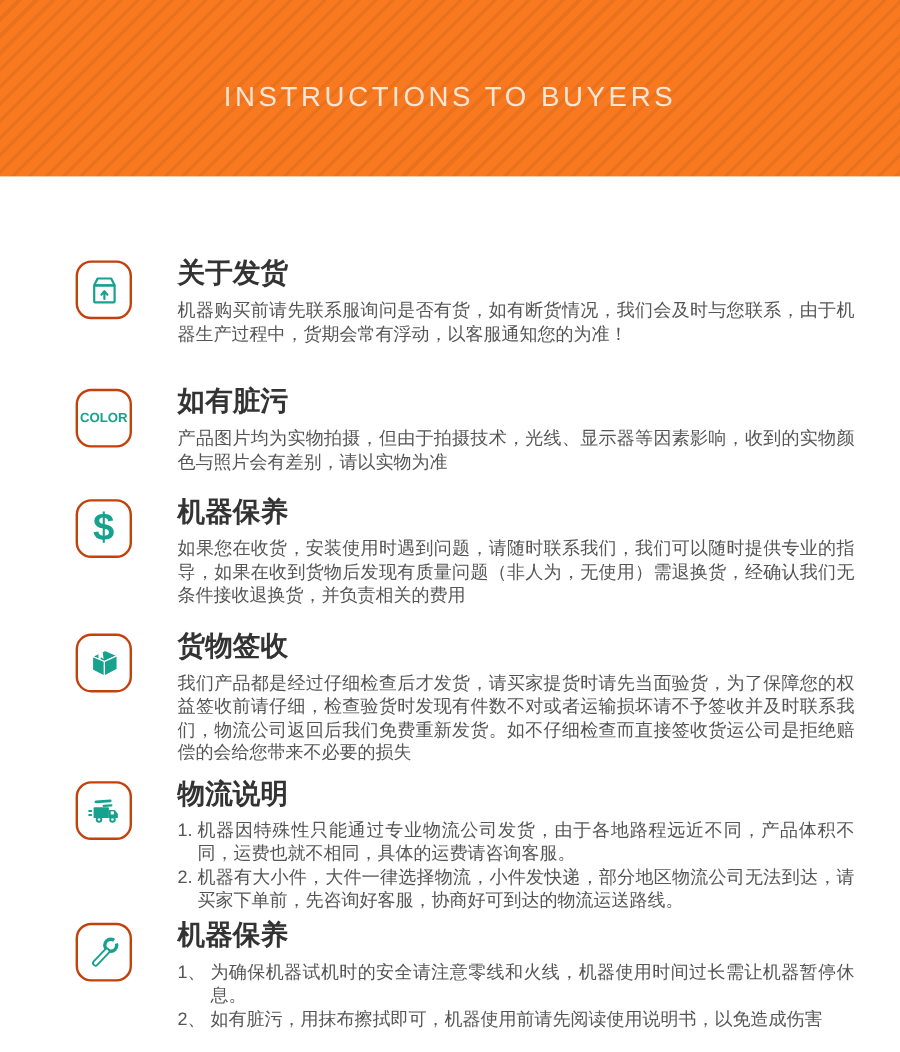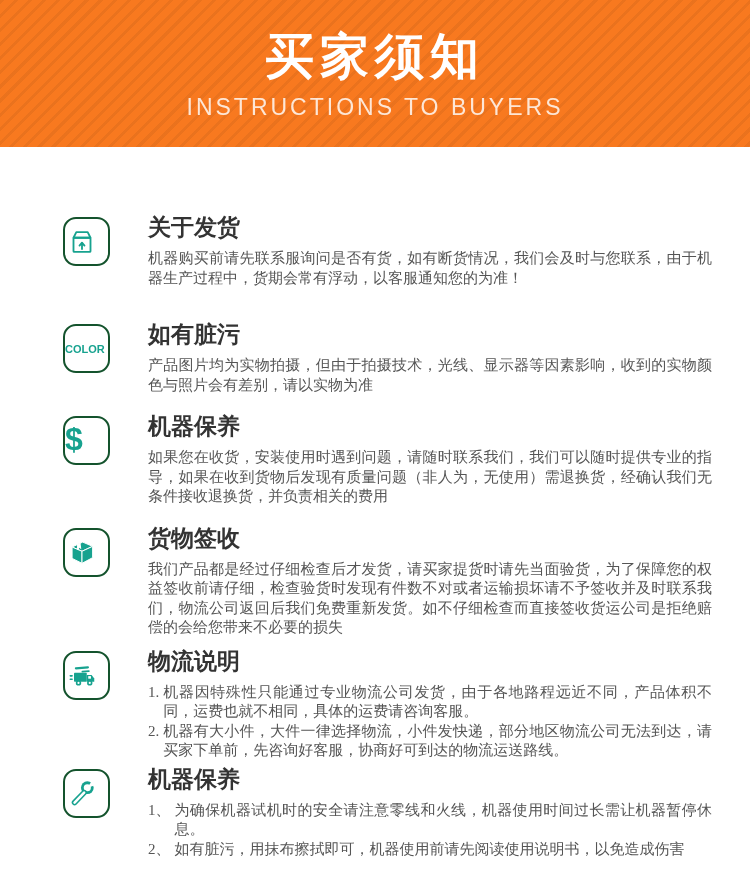--- a/index.html
+++ b/index.html
@@ -35,49 +35,47 @@
   .content { padding:66px 38px 0 63px; }
   .section { display:flex; align-items:flex-start; }
   .section.mb-a { margin-bottom:32px; }
   .section.mb-b { margin-bottom:17px; }
   .section.mb-c { margin-bottom:17px; }
   .section.mb-d { margin-bottom:9px; }
   .section.mb-e { margin-bottom:4px; }
 
   .icon-box {
     flex:none; width:47px; height:49px; margin-top:4px;
-    border:2px solid #14532d; border-radius:13px;
-    display:flex; align-items:center; 
+    border:2px solid #c2410c; border-radius:13px;
+    display:flex; align-items:center; justify-content:center;
     color:#17a28f; background:#ffffff;
   }
   .icon-box svg { display:block; }
   .icon-label-color { font-size:11px; font-weight:bold; letter-spacing:0; color:#17a28f; }
   .icon-label-dollar { font-size:32px; font-weight:bold; color:#17a28f; line-height:1; padding-bottom:3px; }
 
   .section-body { flex:1; margin-left:38px; }
   .section-title {
     font-size:23px; font-weight:bold; color:#333333;
     line-height:28px; margin-bottom:8px;
   }
   .section-text {
     font-size:15px; color:#555555; line-height:19.5px;
     text-align:justify;
-    font-family:Liberation Serif, serif;
   }
   .list-item { display:flex; font-size:15px; color:#555555; line-height:19.5px; }
   .list-marker { flex:none; padding-right:4px; }
   .list-text { flex:1; text-align:justify; }
 </style>
 </head>
 <body>
 
 <div class="page">
 
   <div class="banner">
-    <div class="banner-title">买家须知</div>
     <div class="banner-sub">INSTRUCTIONS TO BUYERS</div>
   </div>
 
   <div class="content">
 
     <div class="section mb-a">
       <div class="icon-box">
         <svg width="34" height="34" viewBox="0 0 48 48" fill="none" stroke="#17a28f" stroke-width="2.6" stroke-linejoin="round" stroke-linecap="round">
           <path d="M12 18 L16 10 H32 L36 18 Z"></path>
           <rect x="12" y="18" width="24" height="20" rx="1"></rect>

